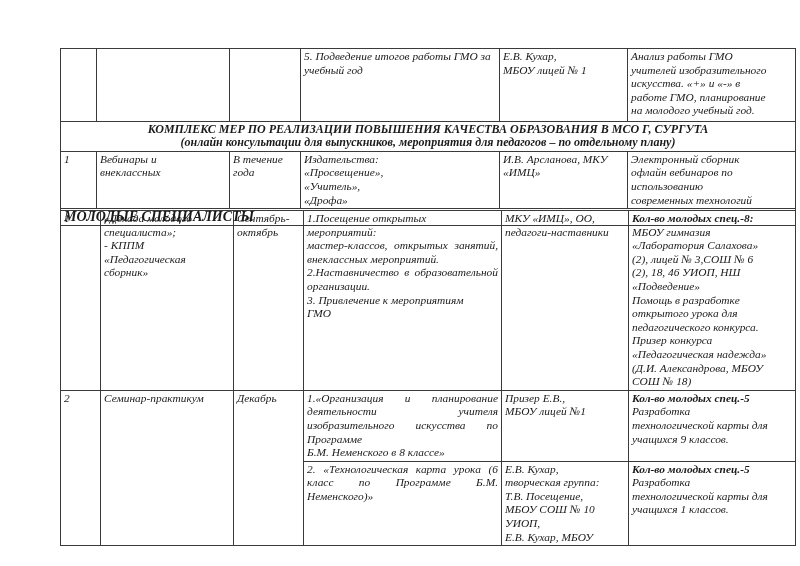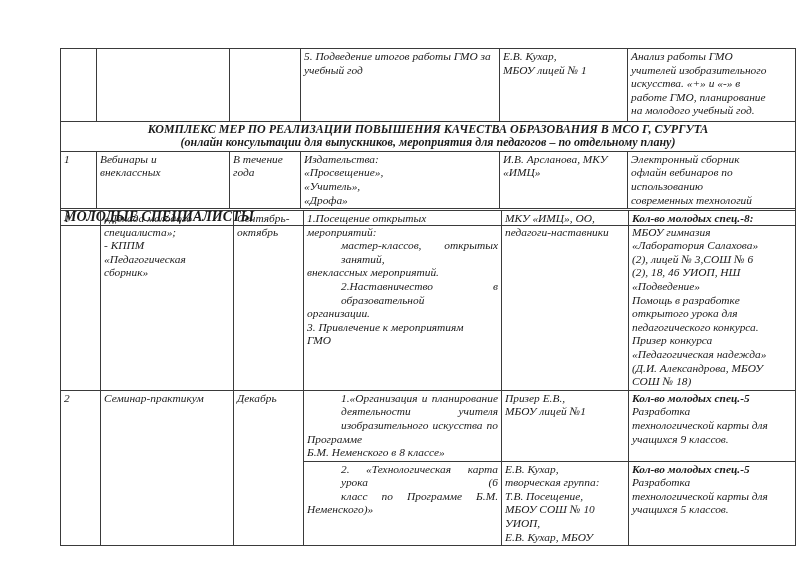--- a/index.html
+++ b/index.html
@@ -7,21 +7,21 @@
          font-family:"Liberation Serif", "DejaVu Serif", serif; color:#1a1a1a; }
   .page { position:absolute; left:0; top:0; width:800px; height:566px; background:#fff; }
   table.doc { position:absolute; border-collapse:collapse; table-layout:fixed;
               font-size:11.4px; line-height:13.6px;font-style:italic; }
   table.doc td { border:1.3px solid #3a3a3a; vertical-align:top; padding:1px 3px; }
   .c { text-align:left; }
   .b { font-weight:bold; }
   .sec { text-align:center; font-weight:bold; font-size:12px; line-height:13.4px; padding:1px 3px; }
   .sec-left { font-weight:bold; font-size:14px; line-height:13.4px; padding:1px 3px 1px 254px;margin-top:36px; }
   .ln { display:block; }
-  .jl { display:block; text-align:justify; text-align-last:justify;margin-left:34px; }
+  .jl { display:block; text-align:justify; text-align-last:justify; }
 </style>
 </head>
 <body>
 
 <div class="page">
 
   <table class="doc" style="left:60px; top:48px; width:735px;">
     <colgroup>
       <col style="width:36px">
         <col style="width:133px">
@@ -172,19 +172,19 @@
         <span class="ln">творческая группа:</span>
         <span class="ln">Т.В. Посещение,</span>
         <span class="ln">МБОУ СОШ № 10</span>
         <span class="ln">УИОП,</span>
         <span class="ln">Е.В. Кухар, МБОУ</span>
       </td>
       <td>
         <span class="ln b">Кол-во молодых спец.-5</span>
         <span class="ln">Разработка</span>
         <span class="ln">технологической карты для</span>
-        <span class="ln">учащихся 5 классов.</span>
+        <span class="ln">учащихся 1 классов.</span>
       </td>
     </tr>
   </tbody>
     </table>
 
 </div>
 
 </body></html>

